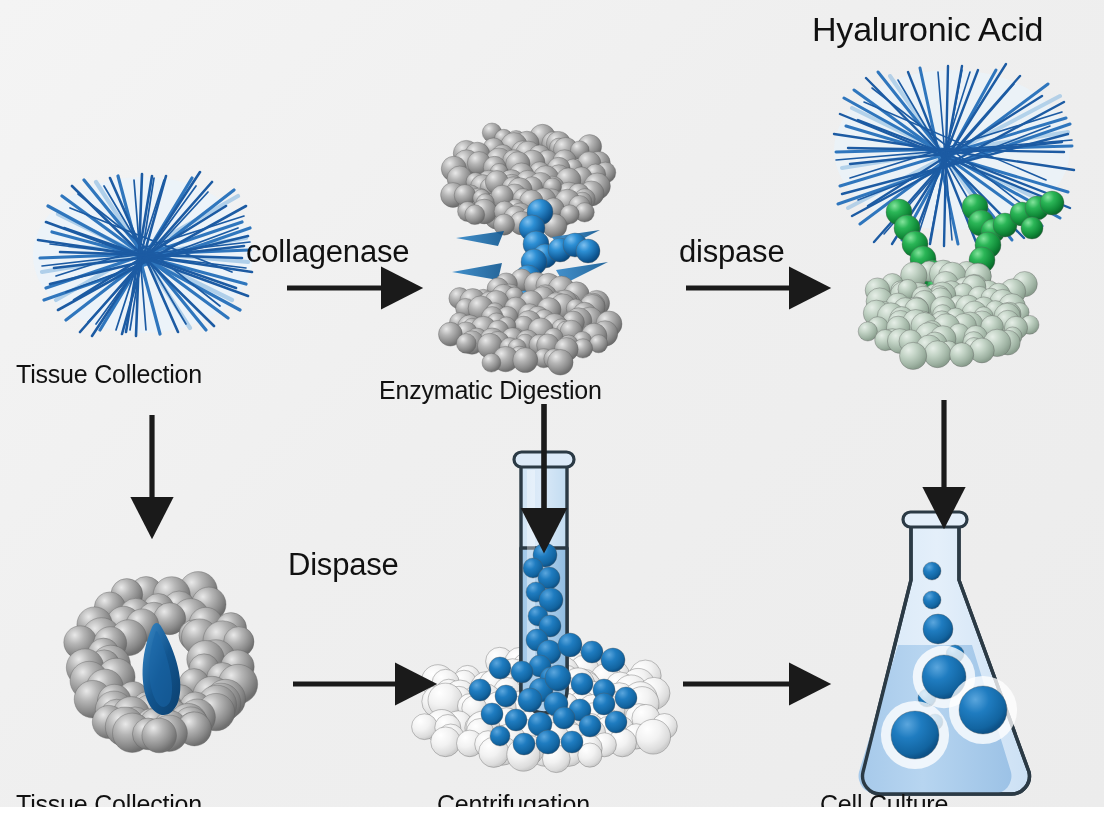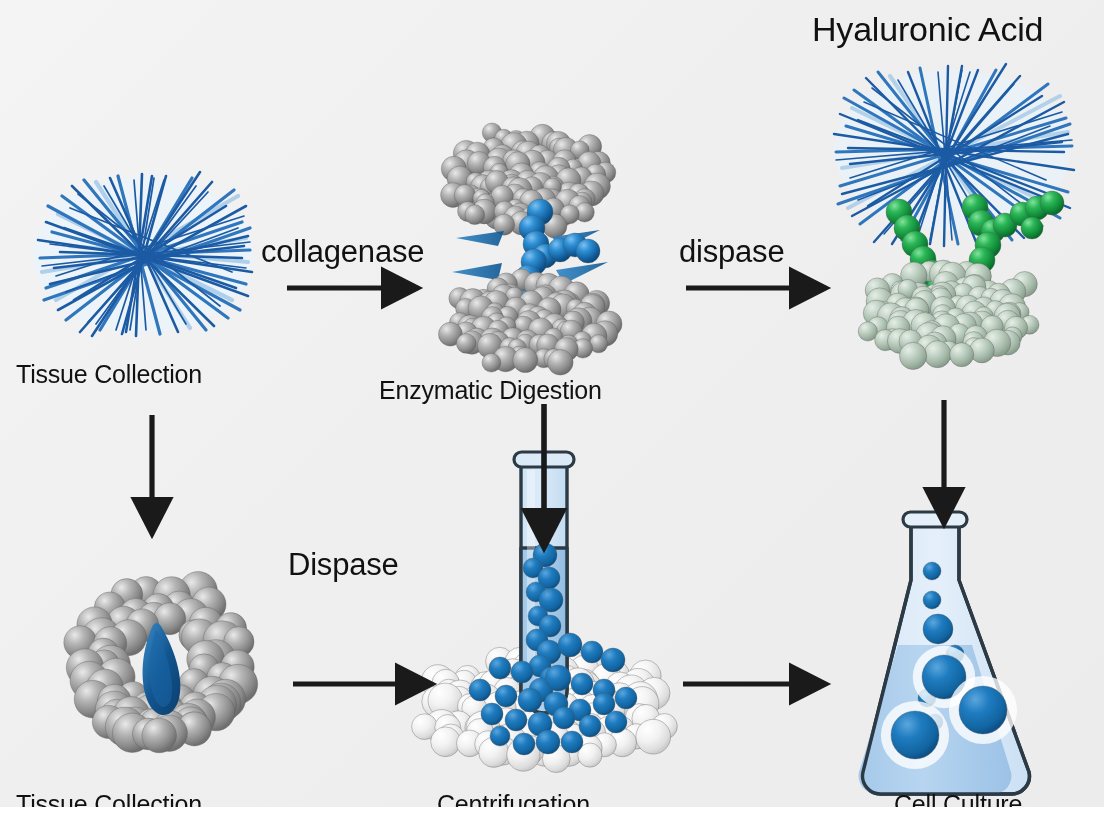--- a/index.html
+++ b/index.html
@@ -918,25 +918,25 @@
       <line x1="683" y1="684" x2="800" y2="684" stroke="#1a1a1a" stroke-width="5.2" marker-end="url(#arrowHead)"></line>
     </g>
   </svg>
 
   <div class="lbl lbl-ha" style="left:812px; top:10px;">Hyaluronic Acid</div>
 
   <div class="lbl lbl-stage" style="left:16px; top:360px;">Tissue Collection</div>
 
   <div class="lbl lbl-stage" style="left:379px; top:376px;">Enzymatic Digestion</div>
 
-  <div class="lbl lbl-enz" style="left:261px; top:234px;">collagenase</div>
+  <div class="lbl lbl-enz" style="left:246px; top:234px;">collagenase</div>
 
   <div class="lbl lbl-enz" style="left:679px; top:234px;">dispase</div>
 
   <div class="lbl lbl-enz" style="left:288px; top:547px;">Dispase</div>
 
   <div class="lbl lbl-stage" style="left:16px; top:790px;">Tissue Collection</div>
 
   <div class="lbl lbl-stage" style="left:437px; top:790px;">Centrifugation</div>
 
-  <div class="lbl lbl-stage" style="left:894px; top:790px;">Cell Culture</div>
+  <div class="lbl lbl-stage" style="left:820px; top:790px;">Cell Culture</div>
 
 </div>
 
 </body></html>

